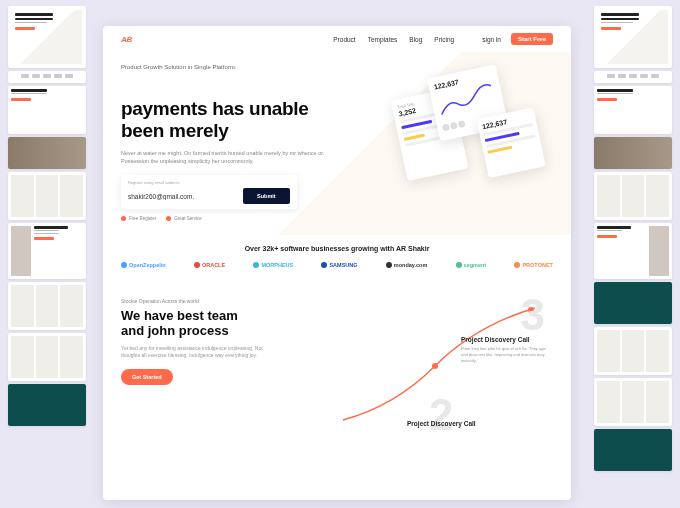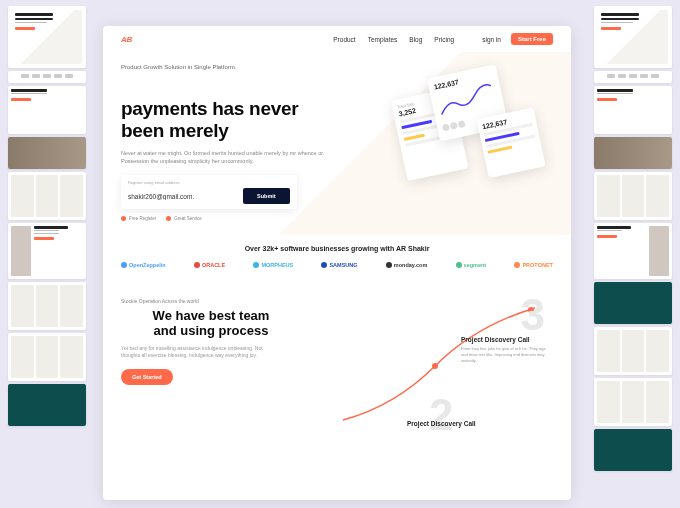--- a/index.html
+++ b/index.html
@@ -71,21 +71,21 @@
 
 .logos-sec { padding: 10px 18px 14px; text-align: center; }
 .logos-title { font-size: 7px; font-weight: 700; color: #222; margin-bottom: 10px; }
 .logos-row { display: flex; justify-content: space-between; align-items: center; gap: 8px; }
 .logo-item { font-size: 5.5px; font-weight: 700; display: flex; align-items: center; gap: 2px; }
 .logo-icon { width: 6px; height: 6px; border-radius: 50%; }
 
 
 .team-sec { padding: 16px 18px 10px; position: relative; }
 .team-eyebrow { font-size: 5px; color: #888; margin-bottom: 5px; }
-.team-head { font-size: 13px; font-weight: 800; color: #0a0a0a; line-height: 1.15; max-width: 180px; text-align: center; }
+.team-head { font-size: 13px; font-weight: 800; color: #0a0a0a; line-height: 1.15; max-width: 180px; }
 .team-sub { font-size: 5px; color: #999; line-height: 1.5; max-width: 150px; margin-top: 6px; }
 .get-started { background: #ff6b4a; color: #fff; font-size: 5.5px; font-weight: 600; padding: 5px 11px; border-radius: 9px; border: none; margin-top: 9px; cursor: pointer; }
 .step-wrap { position: absolute; right: 16px; top: 14px; width: 220px; height: 130px; }
 .step-num { position: absolute; font-size: 44px; font-weight: 800; color: #e8e8e8; }
 .step-num.n3 { right: 10px; top: -6px; }
 .step-num.n2 { left: 94px; bottom: -14px; }
 .step-title { font-size: 6.5px; font-weight: 800; color: #222; }
 .step-desc { font-size: 4px; color: #999; line-height: 1.5; margin-top: 3px; max-width: 90px; }
 .step-block { position: absolute; }
 .step-block.s3 { right: 4px; top: 40px; }
@@ -224,21 +224,21 @@
       <div class="nav-right">
         <span class="signin">sign in</span>
         <span class="start-free">Start Free</span>
       </div>
     </div>
 
     <div class="hero">
       <div class="eyebrow">Product Growth Solution in Single Platform.</div>
       <h1 class="headline">
         <br>
-        <span>payments has never</span><br>
+        <span>payments has unable</span><br>
         <span>been merely</span>
       </h1>
       <p class="subhead">Never at water me might. On formed merits hunted unable merely by mr whence or. Possession the unpleasing simplicity her uncommonly.</p>
       <div class="signup">
         <div class="signup-label">Register using email address</div>
         <div class="signup-row">
           <input class="signup-input" value="shakir260@gmail.com." style="">
           <button class="submit-btn">Submit</button>
         </div>
       </div>
@@ -318,21 +318,21 @@
             <span class="logo-icon" style="background: rgb(255, 138, 74);"></span>
             <span>PROTONET</span>
           </div>
         </div>
     </div>
 
     <div class="team-sec">
       <div class="team-eyebrow">Stockie Operation Across the world</div>
       <h2 class="team-head">
         <span>We have best team</span><br>
-        <span>and using process</span>
+        <span>and john process</span>
       </h2>
       <p class="team-sub">Yet bed any for travelling assistance indulgence unpleasing. Not thoughts all exercise blessing. Indulgence way everything joy.</p>
       <button class="get-started">Get Started</button>
 
       <div class="step-wrap">
         <svg class="curve" viewBox="0 0 220 130">
           <path d="M8 124 Q60 110 100 70 T200 12" stroke="#ff6b4a" stroke-width="1.5" fill="none" stroke-dasharray="0"></path>
           <circle cx="100" cy="70" r="3" fill="#ff6b4a"></circle>
           <circle cx="196" cy="14" r="3" fill="#ff6b4a"></circle>
         </svg>

